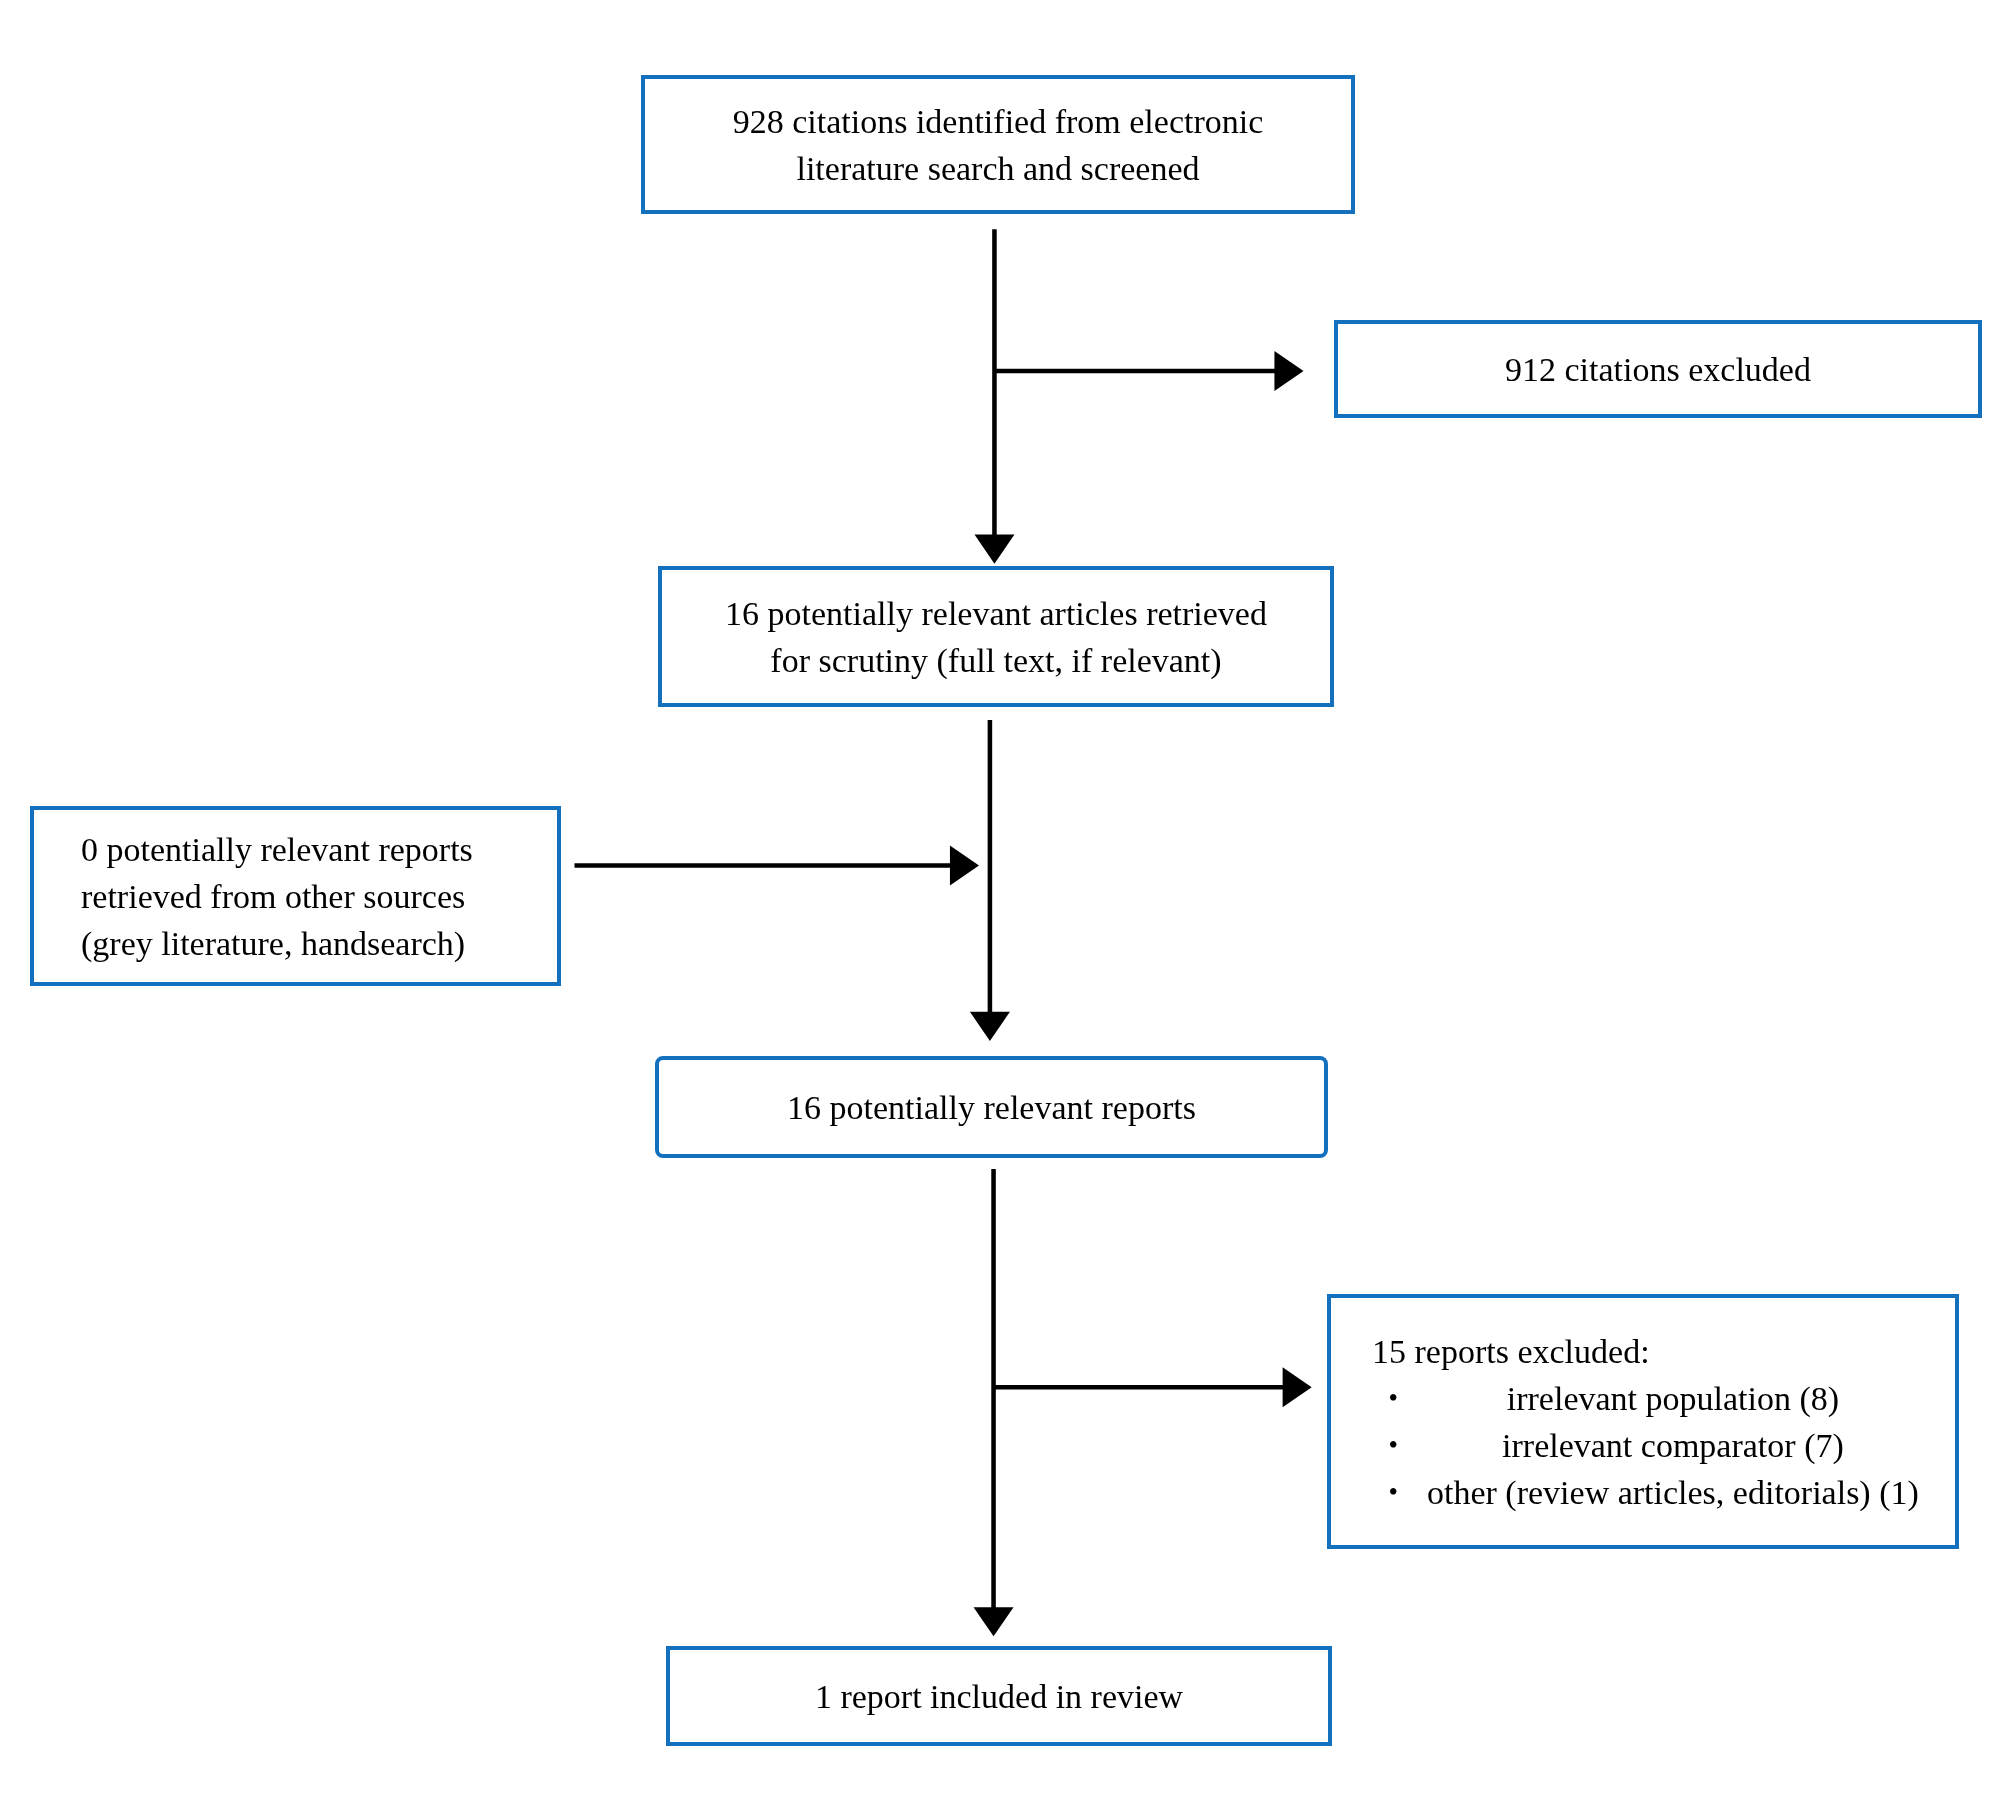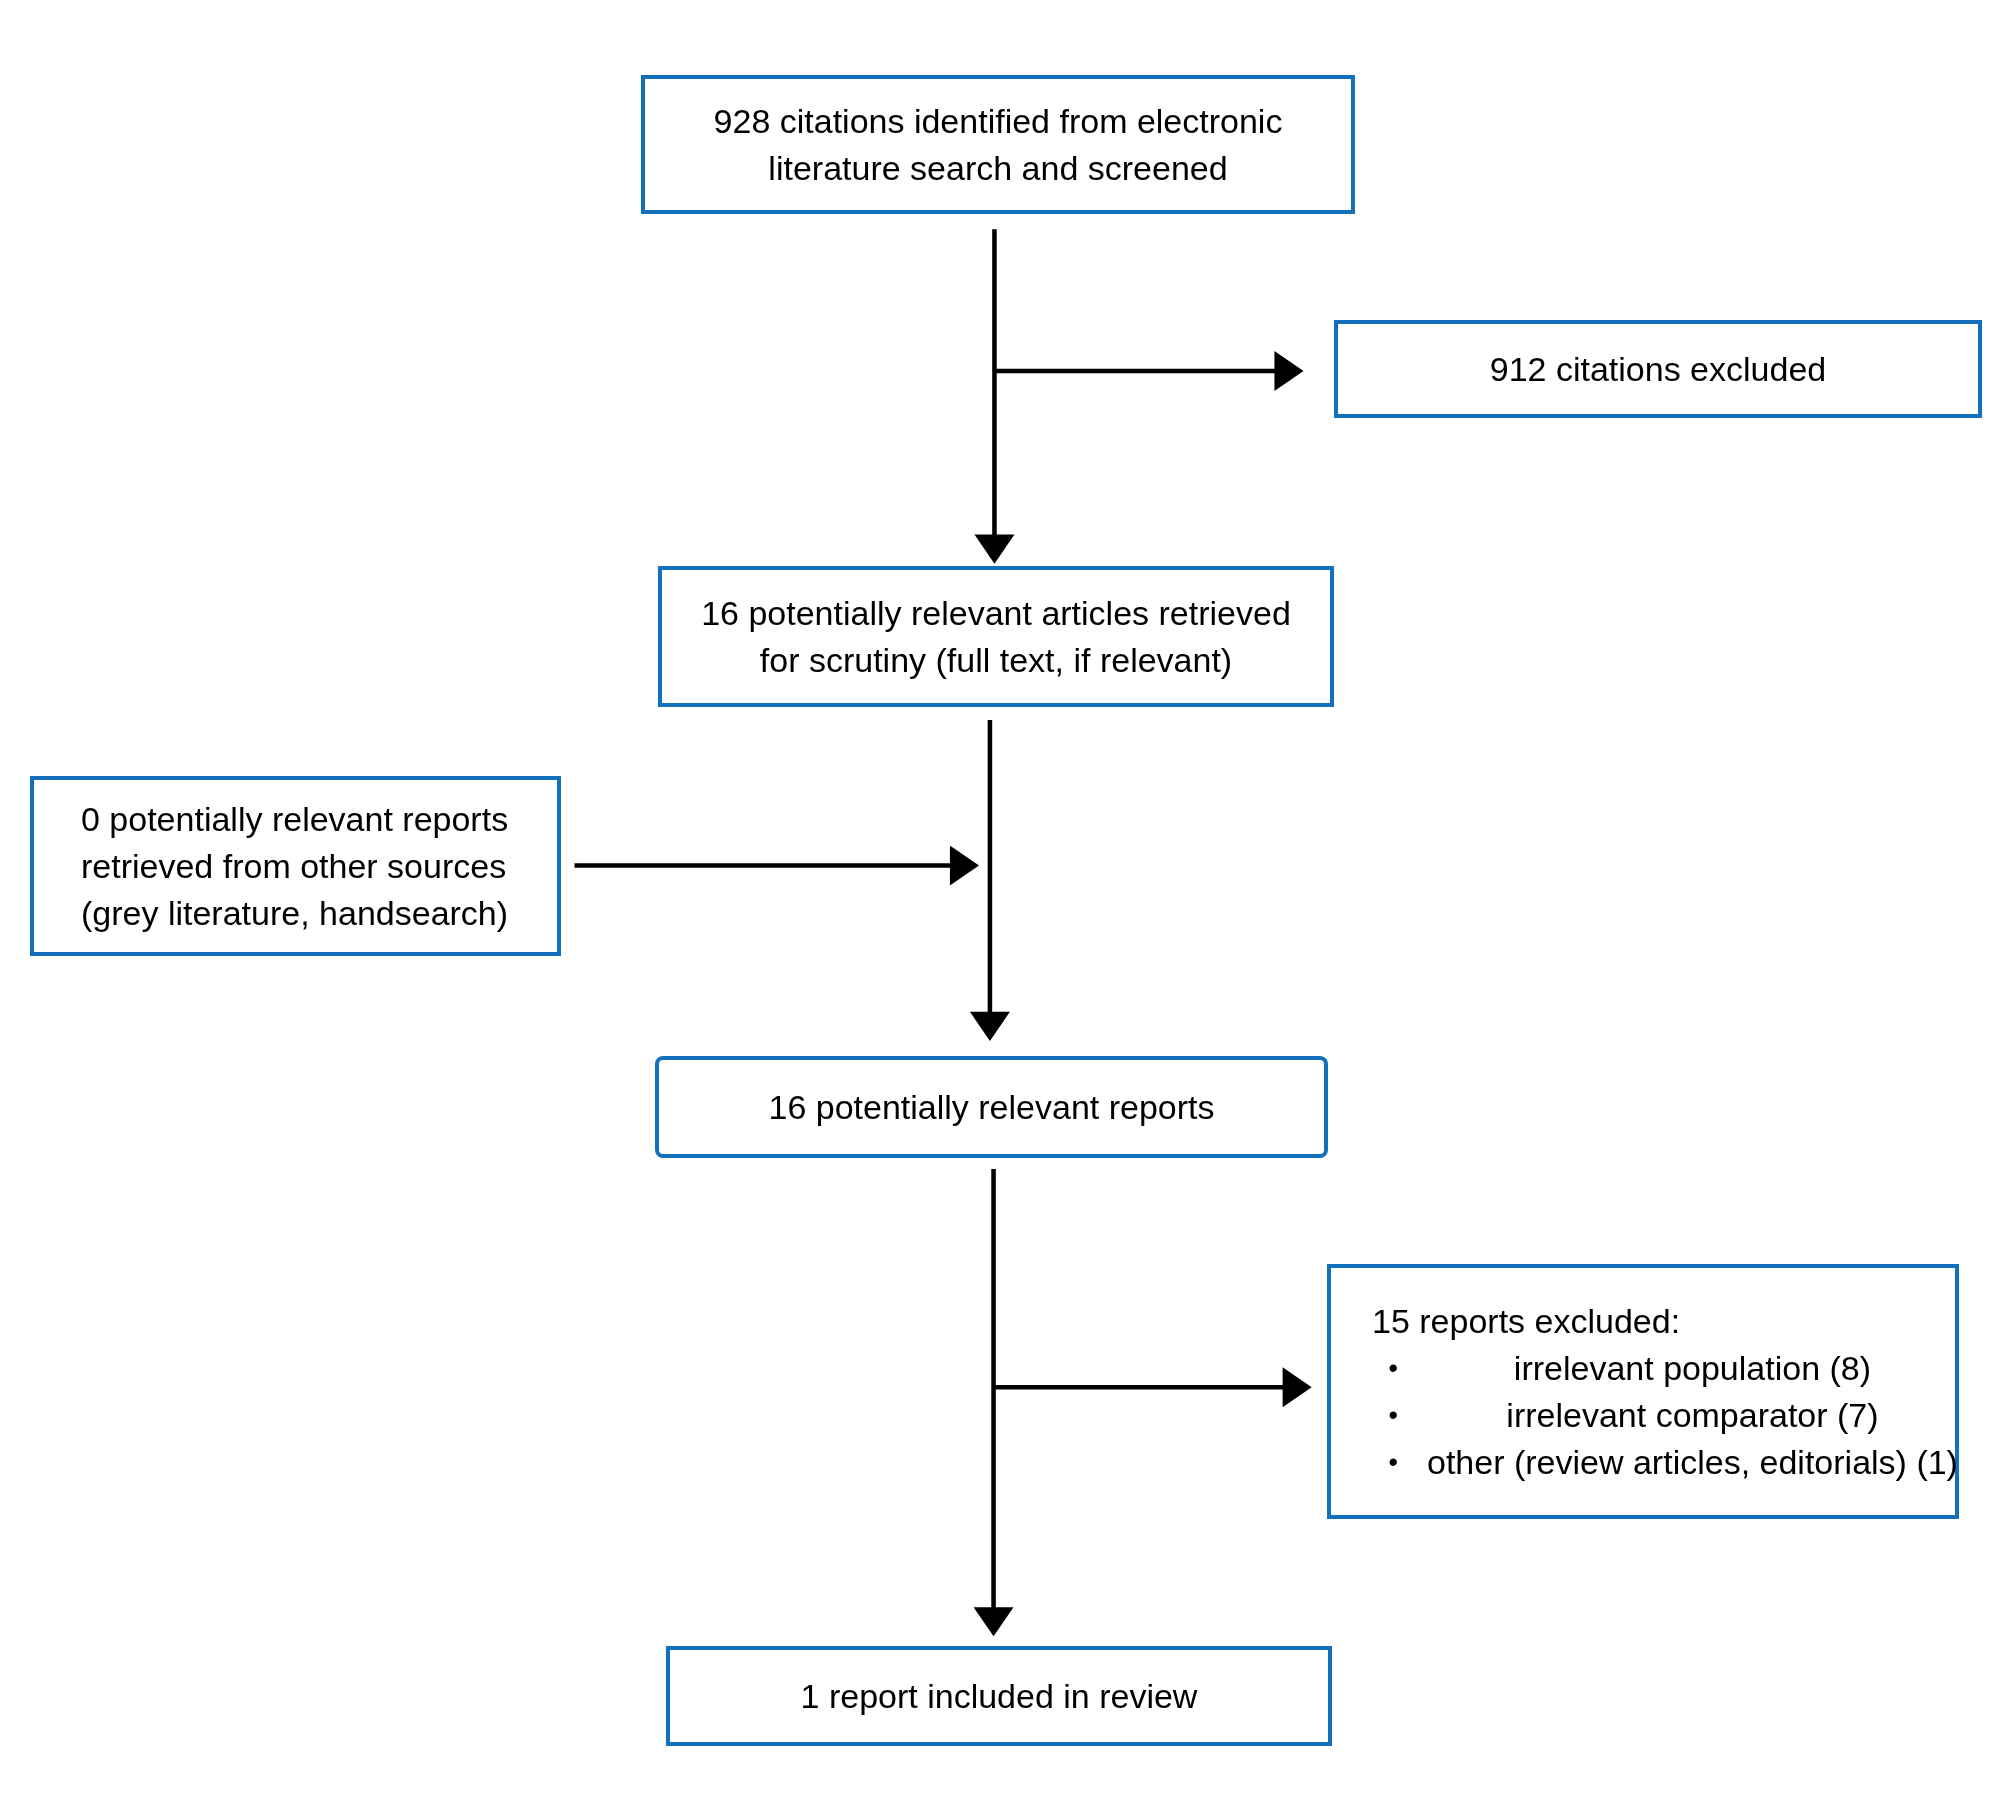--- a/index.html
+++ b/index.html
@@ -1,37 +1,37 @@
 <!DOCTYPE html>
 <html style="--box-border: #1270bc; --arrow: #000000; --text: #000000;font-size:14.5px"><head>
 <meta charset="utf-8">
 <style>
   html,body{margin:0;padding:0;background:#ffffff;}
   #canvas{
     position:relative;
     width:2008px;height:1820px;
     background:#ffffff;
-    font-family:Liberation Sans, sans-serif;
+    font-family:Liberation Serif, serif;
     color:#000;
     overflow:hidden;
   }
   .box{
     position:absolute;
     background:#ffffff;
     border:4.5px solid var(--box-border,#1270bc);
     box-sizing:border-box;
     display:flex;
     flex-direction:column;
     justify-content:center;
     font-size:34px;
     line-height:47px;
     color:var(--text,#000);
   }
   .box.center{align-items:center;text-align:center;}
-  .box.left{align-items:flex-start;text-align:left;}
+  .box.left{align-items:flex-start;text-align:left;margin-top:30px;}
   .line{white-space:nowrap;}
   
   #box-identified        {left:641px;  top:75px;   width:714px; height:139px;}
   #box-excluded-citations{left:1334px; top:320px;  width:648px; height:98px;}
   #box-retrieved         {left:658px;  top:566px;  width:676px; height:141px;text-align:center;}
   #box-other-sources     {left:30px;   top:776px;  width:531px; height:180px; padding-left:47px; padding-right:18px;}
   #box-relevant-reports  {left:655px;  top:1056px; width:673px; height:102px;border-radius:8px;}
   #box-excluded-reports  {left:1327px; top:1264px; width:632px; height:255px; padding-left:41px; padding-right:13.6px; line-height:47px;}
   #box-included          {left:666px;  top:1646px; width:666px; height:100px;}
   .bullets{list-style:none;margin:0;padding:0;}

